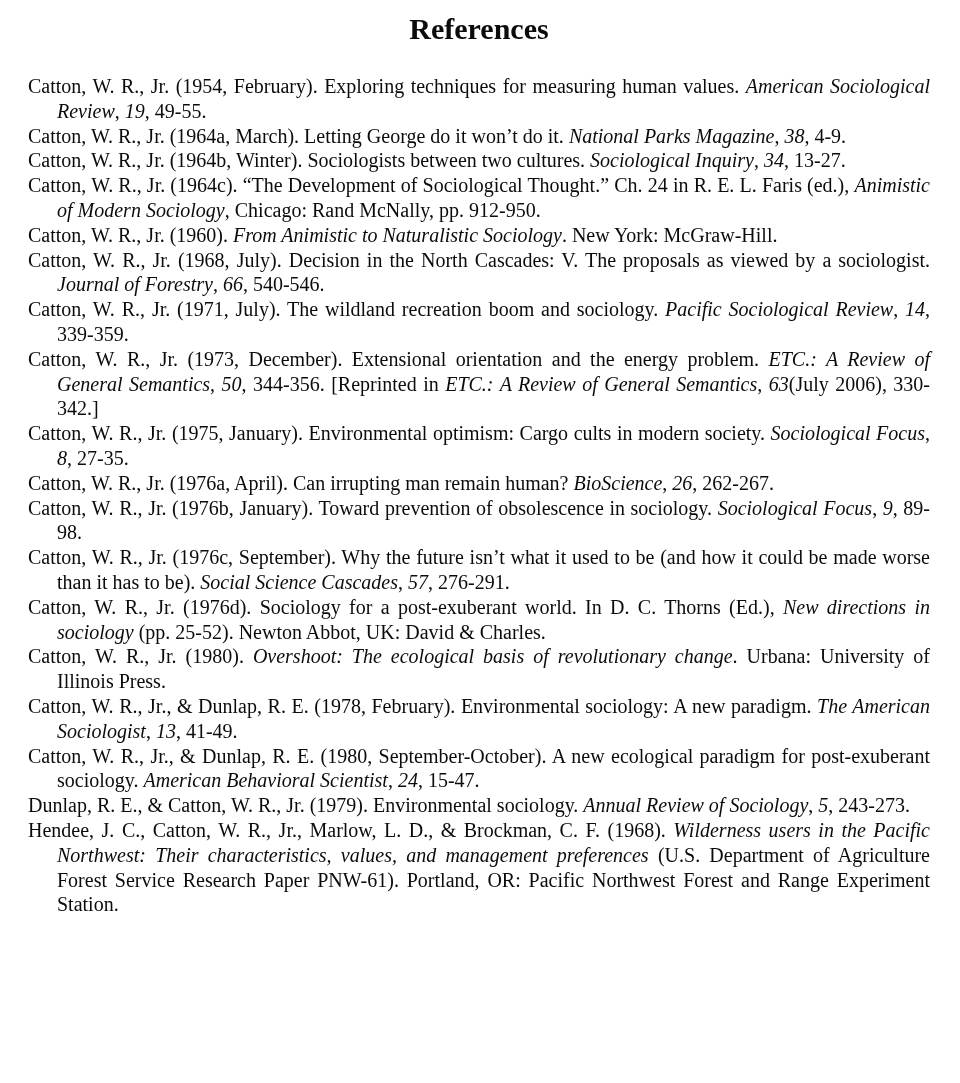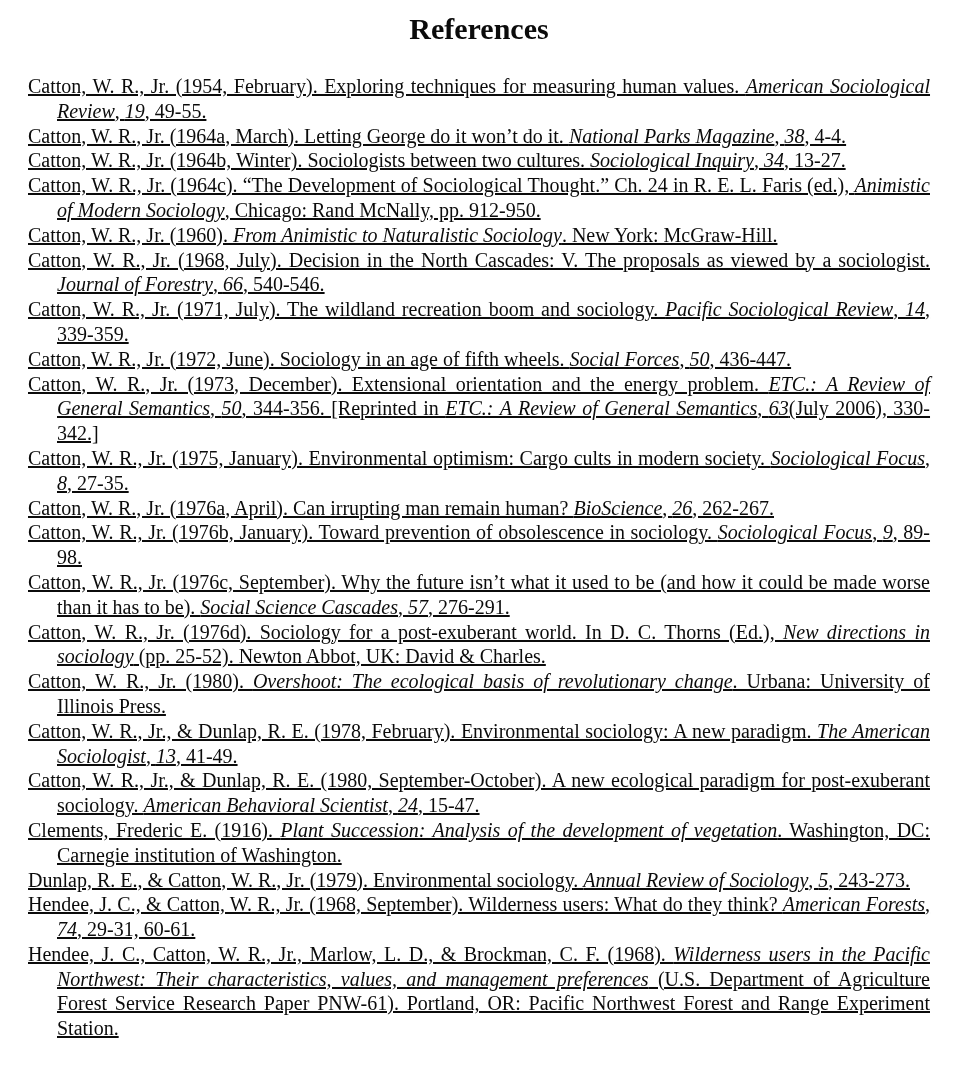--- a/index.html
+++ b/index.html
@@ -31,47 +31,43 @@
   }
   .refs {
     font-size: 20px;
     line-height: 24.8px;
     text-align: justify;
   }
   .ref {
     margin: 0;
     padding-left: 29px;
     text-indent: -29px;
-    text-decoration: underline;
   }
   .ref i {
     font-style: italic;
   }
 </style>
 </head>
 <body>
 
 <div class="page">
   <h1 class="page-title">References</h1>
   <div class="refs">
       <p class="ref"><span>Catton, W. R., Jr. (1954, February). Exploring techniques for measuring human values. </span><i>American Sociological Review</i><span>, </span><i>19</i><span>, 49-55.</span></p>
-      <p class="ref"><span>Catton, W. R., Jr. (1964a, March). Letting George do it won’t do it. </span><i>National Parks Magazine</i><span>, </span><i>38</i><span>, 4-4.</span></p>
+      <p class="ref"><span>Catton, W. R., Jr. (1964a, March). Letting George do it won’t do it. </span><i>National Parks Magazine</i><span>, </span><i>38</i><span>, 4-9.</span></p>
       <p class="ref"><span>Catton, W. R., Jr. (1964b, Winter). Sociologists between two cultures. </span><i>Sociological Inquiry</i><span>, </span><i>34</i><span>, 13-27.</span></p>
       <p class="ref"><span>Catton, W. R., Jr. (1964c). “The Development of Sociological Thought.” Ch. 24 in R. E. L. Faris (ed.), </span><i>Animistic of Modern Sociology</i><span>, Chicago: Rand McNally, pp. 912-950.</span></p>
       <p class="ref"><span>Catton, W. R., Jr. (1960). </span><i>From Animistic to Naturalistic Sociology</i><span>. New York: McGraw-Hill.</span></p>
       <p class="ref"><span>Catton, W. R., Jr. (1968, July). Decision in the North Cascades: V. The proposals as viewed by a sociologist. </span><i>Journal of Forestry</i><span>, </span><i>66</i><span>, 540-546.</span></p>
       <p class="ref"><span>Catton, W. R., Jr. (1971, July). The wildland recreation boom and sociology. </span><i>Pacific Sociological Review</i><span>, </span><i>14</i><span>, 339-359.</span></p>
-      <p class="ref"><span>Catton, W. R., Jr. (1972, June). Sociology in an age of fifth wheels. </span><i>Social Forces</i><span>, </span><i>50</i><span>, 436-447.</span></p>
       <p class="ref"><span>Catton, W. R., Jr. (1973, December). Extensional orientation and the energy problem. </span><i>ETC.: A Review of General Semantics</i><span>, </span><i>50</i><span>, 344-356. [Reprinted in </span><i>ETC.: A Review of General Semantics</i><span>, </span><i>63</i><span>(July 2006), 330-342.]</span></p>
       <p class="ref"><span>Catton, W. R., Jr. (1975, January). Environmental optimism: Cargo cults in modern society. </span><i>Sociological Focus</i><span>, </span><i>8</i><span>, 27-35.</span></p>
       <p class="ref"><span>Catton, W. R., Jr. (1976a, April). Can irrupting man remain human? </span><i>BioScience</i><span>, </span><i>26</i><span>, 262-267.</span></p>
       <p class="ref"><span>Catton, W. R., Jr. (1976b, January). Toward prevention of obsolescence in sociology. </span><i>Sociological Focus</i><span>, </span><i>9</i><span>, 89-98.</span></p>
       <p class="ref"><span>Catton, W. R., Jr. (1976c, September). Why the future isn’t what it used to be (and how it could be made worse than it has to be). </span><i>Social Science Cascades</i><span>, </span><i>57</i><span>, 276-291.</span></p>
       <p class="ref"><span>Catton, W. R., Jr. (1976d). Sociology for a post-exuberant world. In D. C. Thorns (Ed.), </span><i>New directions in sociology</i><span> (pp. 25-52). Newton Abbot, UK: David &amp; Charles.</span></p>
       <p class="ref"><span>Catton, W. R., Jr. (1980). </span><i>Overshoot: The ecological basis of revolutionary change</i><span>. Urbana: University of Illinois Press.</span></p>
       <p class="ref"><span>Catton, W. R., Jr., &amp; Dunlap, R. E. (1978, February). Environmental sociology: A new paradigm. </span><i>The American Sociologist</i><span>, </span><i>13</i><span>, 41-49.</span></p>
       <p class="ref"><span>Catton, W. R., Jr., &amp; Dunlap, R. E. (1980, September-October). A new ecological paradigm for post-exuberant sociology. </span><i>American Behavioral Scientist</i><span>, </span><i>24</i><span>, 15-47.</span></p>
-      <p class="ref"><span>Clements, Frederic E. (1916). </span><i>Plant Succession: Analysis of the development of vegetation</i><span>. Washington, DC: Carnegie institution of Washington.</span></p>
       <p class="ref"><span>Dunlap, R. E., &amp; Catton, W. R., Jr. (1979). Environmental sociology. </span><i>Annual Review of Sociology</i><span>, </span><i>5</i><span>, 243-273.</span></p>
-      <p class="ref"><span>Hendee, J. C., &amp; Catton, W. R., Jr. (1968, September). Wilderness users: What do they think? </span><i>American Forests</i><span>, </span><i>74</i><span>, 29-31, 60-61.</span></p>
       <p class="ref"><span>Hendee, J. C., Catton, W. R., Jr., Marlow, L. D., &amp; Brockman, C. F. (1968). </span><i>Wilderness users in the Pacific Northwest: Their characteristics, values, and management preferences</i><span> (U.S. Department of Agriculture Forest Service Research Paper PNW-61). Portland, OR: Pacific Northwest Forest and Range Experiment Station.</span></p>
     </div>
 </div>
 
 </body></html>

